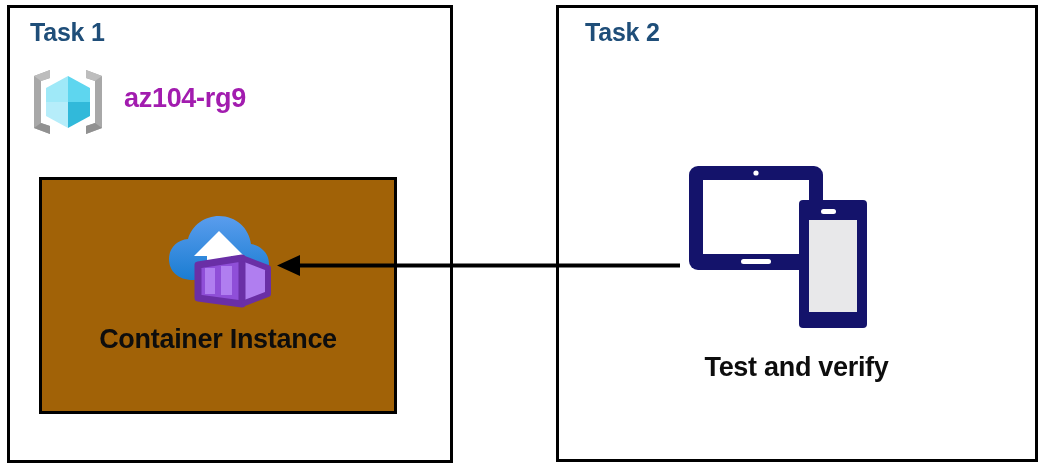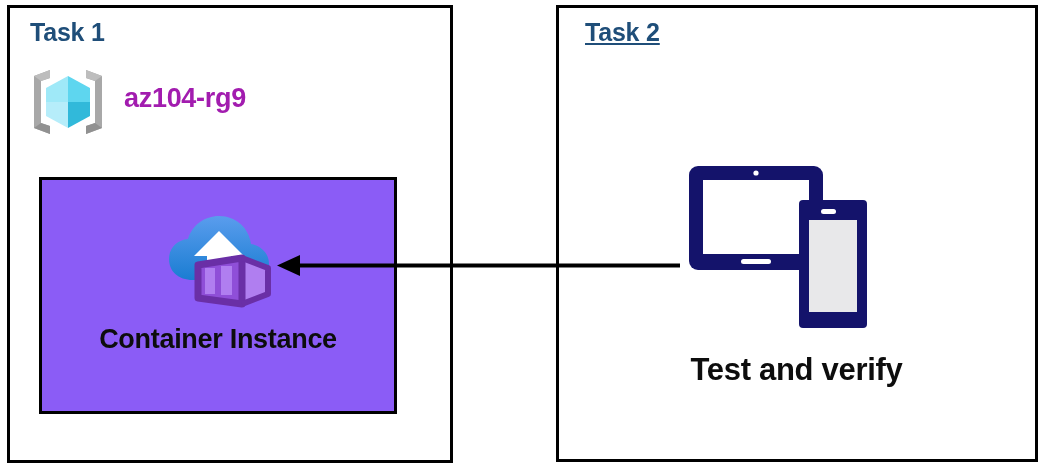--- a/index.html
+++ b/index.html
@@ -47,21 +47,21 @@
 
   .task-title {
     position: absolute;
     font-size: 25px;
     font-weight: bold;
     color: #1f4e79;
     letter-spacing: -0.2px;
     white-space: nowrap;
   }
   #task1-title { left: 30px; top: 18px; }
-  #task2-title { left: 585px; top: 18px; text-decoration: underline; }
+  #task2-title { left: 585px; top: 18px; }
 
   
   #rg-row {
     position: absolute;
     left: 28px;
     top: 62px;
     width: 290px;
     height: 80px;
   }
   #rg-icon {
@@ -83,21 +83,21 @@
   }
 
   
   #resource-card {
     position: absolute;
     left: 39px;
     top: 177px;
     width: 358px;
     height: 237px;
     border: 3px solid #000000;
-    background: #8b5cf6;
+    background: #a16207;
     box-sizing: border-box;
   }
   #aci-icon {
     position: absolute;
     left: 50%;
     top: 22px;
     transform: translateX(-50%);
     width: 108px;
     height: 108px;
   }
@@ -120,21 +120,21 @@
     top: 163px;
     width: 184px;
     height: 168px;
   }
   #verify-label {
     position: absolute;
     left: 556px;
     right: 12px;
     top: 352px;
     text-align: center;
-    font-size: 31px;
+    font-size: 27px;
     font-weight: bold;
     color: #0d0d0d;
     letter-spacing: -0.3px;
   }
 
   
   #connector-arrow {
     position: absolute;
     left: 272px;
     top: 250px;

